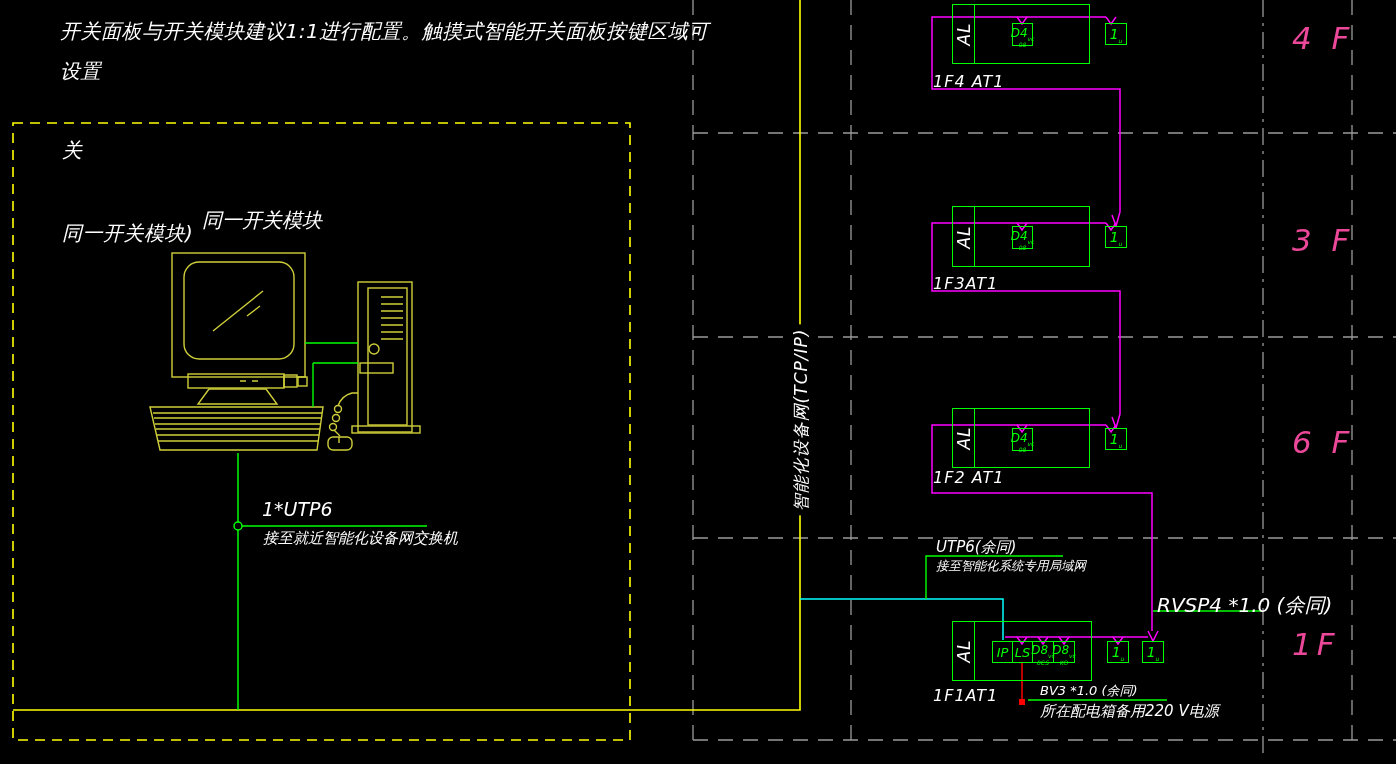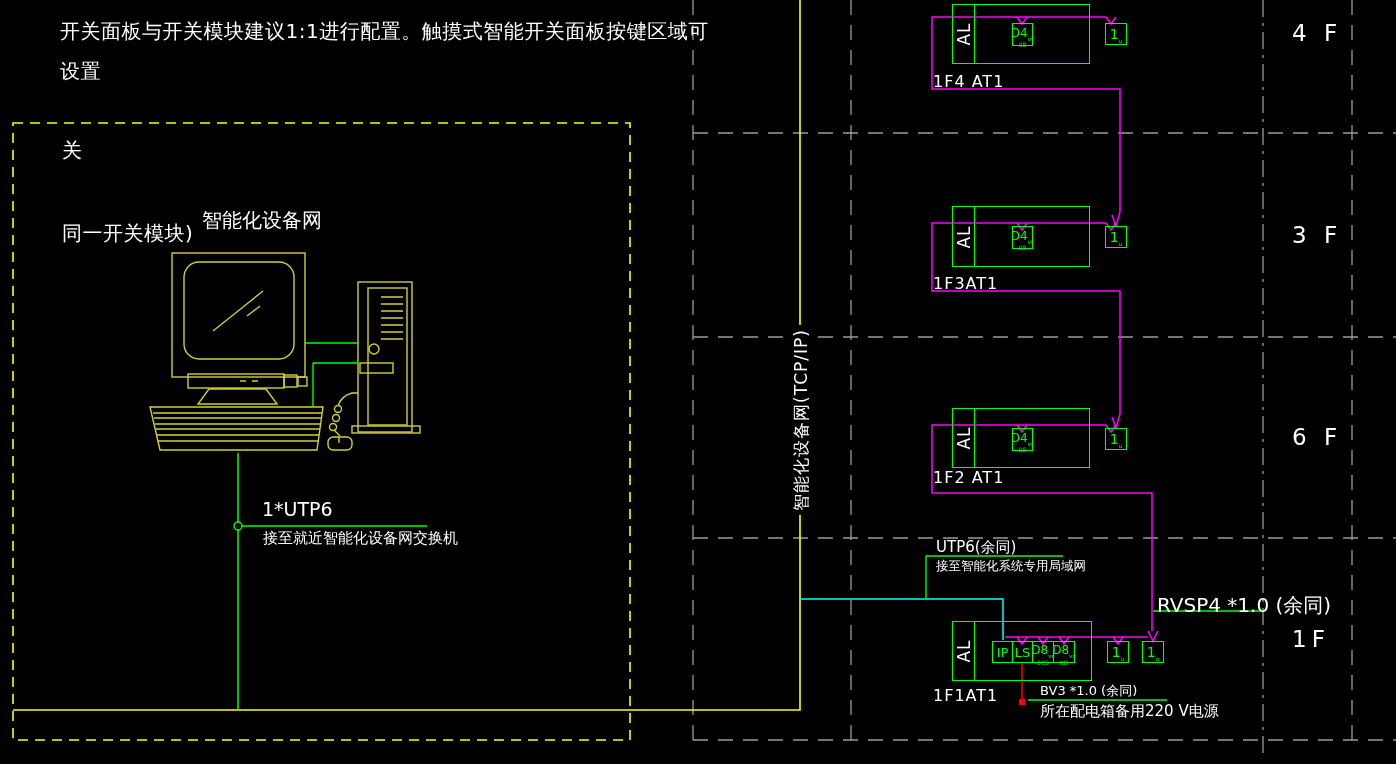--- a/index.html
+++ b/index.html
@@ -1,23 +1,24 @@
 <!DOCTYPE html>
 <html><head>
 <meta charset="utf-8">
 <style>
   html,body{margin:0;padding:0;background:#000;}
   #canvas{
     position:relative;width:1396px;height:764px;background:#000;overflow:hidden;
     font-family:"DejaVu Sans","Liberation Sans",sans-serif;
+    font-style:italic;
   }
   .abs{position:absolute;white-space:nowrap;}
   .note{color:#fff;font-size:20px;letter-spacing:0.5px;z-index:3;}
   .wlabel{color:#fff;z-index:3;}
-  .floorname{color:#ffffff;font-size:23px;letter-spacing:5px;z-index:3;}
+  .floorname{color:#ec4899;font-size:31px;letter-spacing:5px;z-index:3;}
   .panelname{color:#fff;font-size:16px;letter-spacing:1px;z-index:3;text-align:right;}
   .gbox{position:absolute;border:1px solid #00ff00;background:transparent;z-index:2;box-sizing:border-box;}
   .albox{display:flex;align-items:center;justify-content:center;}
   .altext{color:#fff;font-size:17px;letter-spacing:1px;transform:rotate(-90deg);}
   .devbox{display:flex;align-items:center;justify-content:center;color:#00ff00;}
   .dev-main{font-size:12px;line-height:10px;}
   .dev-sub{font-size:6px;line-height:6px;vertical-align:sub;}
   .dev-sub2{display:block;font-size:6px;line-height:5px;text-align:center;}
   .modtxt{font-size:13px;color:#00ff00;}
   svg{position:absolute;left:0;top:0;z-index:1;}
@@ -122,21 +123,21 @@
       <path d="M1022 663 V700" fill="none" stroke="#ff0000" stroke-width="1.5"></path>
       <rect x="1019" y="699" width="6" height="6" fill="#ff0000" stroke="none"></rect>
     </g>
   </svg>
 
   <div class="abs note" style="left:60px;top:18px">开关面板与开关模块建议1:1进行配置。触摸式智能开关面板按键区域可</div>
   <div class="abs note" style="left:60px;top:58px">设置</div>
   <div class="abs note" style="left:62px;top:137px">关</div>
   <div class="abs note" style="left:62px;top:220px">同一开关模块)</div>
 
-  <div class="abs wlabel" style="left:202px;top:207px;font-size:20px">智能化设备网</div>
+  <div class="abs wlabel" style="left:202px;top:207px;font-size:20px">同一开关模块</div>
   <div class="abs wlabel" style="left:262px;top:498px;font-size:19px">1*UTP6</div>
   <div class="abs wlabel" style="left:263px;top:529px;font-size:15px">接至就近智能化设备网交换机</div>
 
   <div class="abs vlabel" style="left:801px;top:420px">智能化设备网(TCP/IP)</div>
 
   <div class="gbox" style="left:952px;top:4px;width:138px;height:60px"></div>
   <div class="gbox albox" style="left:952px;top:4px;width:23px;height:60px">
     <span class="altext">AL</span>
   </div>
   <div class="gbox devbox" style="left:1012px;top:23px;width:21px;height:23px">

